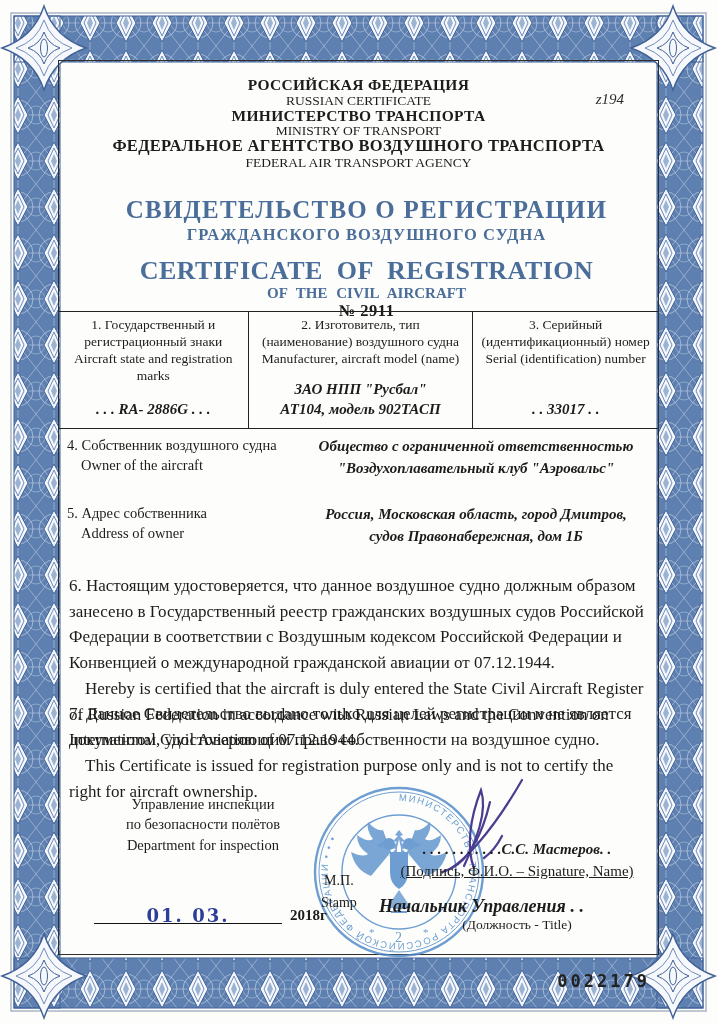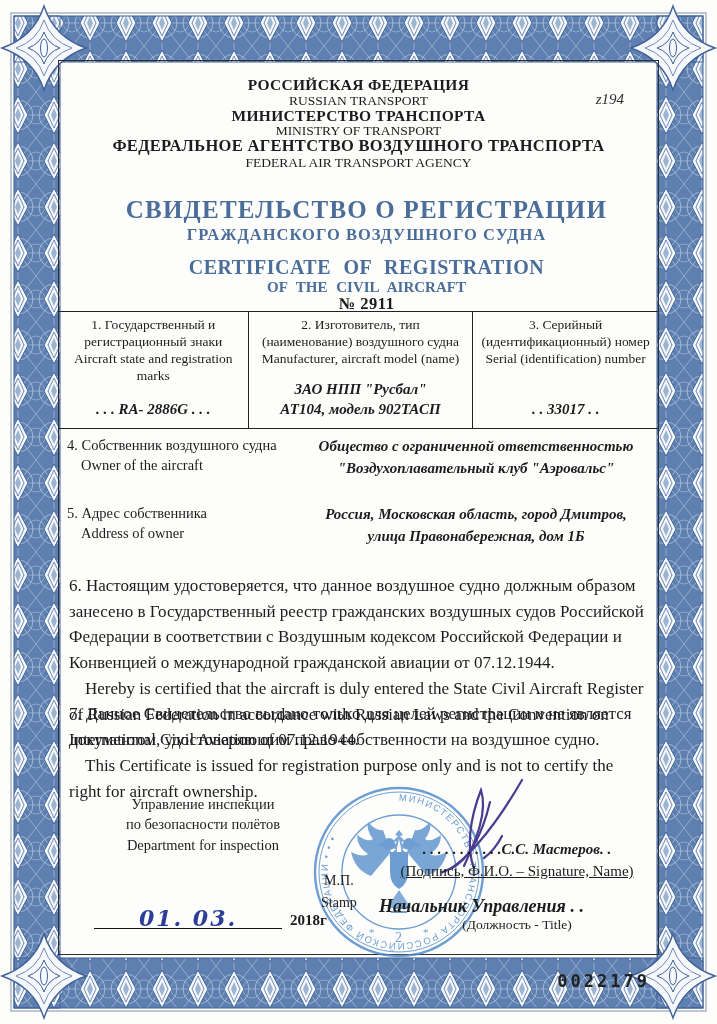--- a/index.html
+++ b/index.html
@@ -13,21 +13,21 @@
   
   .hdr{left:0;top:16px;width:100%;line-height:1.02;}
   .hdr .ru{font-weight:bold;font-size:15.5px;letter-spacing:.3px;}
   .hdr .en{font-size:13.5px;margin-top:1px;}
   .hdr .big{font-size:16.5px;}
   .znum{right:34px;top:30px;font-style:italic;font-size:15px;color:#2f2f2f;}
   
   .title{left:8px;top:136px;width:100%;color:#4a6d99;line-height:1.05;}
   .t-ru1{font-weight:bold;font-size:25px;letter-spacing:1.2px;}
   .t-ru2{font-weight:bold;font-size:16.5px;letter-spacing:1px;margin-top:3px;}
-  .t-en1{font-weight:bold;font-size:20px;letter-spacing:.5px;word-spacing:7px;margin-top:13px;}
+  .t-en1{font-weight:bold;font-size:26px;letter-spacing:.5px;word-spacing:7px;margin-top:13px;}
   .t-en2{font-weight:bold;font-size:15px;word-spacing:5px;margin-top:2px;}
   .t-num{font-weight:bold;font-size:16.5px;color:#1b1b1b;letter-spacing:.5px;}
   
   .ftable{left:0;top:250px;right:0;display:flex;border-top:1.6px solid #222;border-bottom:1.6px solid #222;height:116px;}
   .fcell{box-sizing:border-box;padding:5px 8px 9px;display:flex;flex-direction:column;text-align:center;}
   .fcell+.fcell{border-left:1.6px solid #222;}
   .c1{width:31.5%;} .c2{width:37.5%;} .c3{width:31%;}
   .flabel{font-size:13.5px;line-height:1.25;}
   .fvalue{font-weight:bold;font-style:italic;font-size:15px;margin-top:auto;line-height:1.3;}
   
@@ -38,21 +38,21 @@
   .svalue{flex:1;text-align:center;font-weight:bold;font-style:italic;font-size:15px;line-height:1.45;}
   
   .clause{left:0;right:0;padding:0 10px;box-sizing:border-box;font-size:17px;line-height:1.5;}
   .cl6{top:512px;} .cl7{top:640px;}
   .clause .en{text-indent:16px;margin-top:1px;}
   
   .signing{left:0;right:0;top:725px;height:168px;}
   .dept{left:30px;top:8px;width:228px;text-align:center;font-size:14.5px;line-height:1.4;}
   .daterow{left:35px;top:116px;display:flex;align-items:flex-end;}
   .dateline{width:188px;border-bottom:1.7px solid #111;text-align:center;}
-  .handwrite{font-family:"DejaVu Serif",serif;font-style:italic;font-size:22px;font-weight:bold;
+  .handwrite{font-family:"DejaVu Serif",serif;font-size:18px;font-weight:bold;
              color:#2d3e9a;letter-spacing:2px;position:relative;bottom:-3px;}
   .year{font-weight:bold;font-size:15px;margin-left:8px;}
   .mp{left:262px;top:84px;font-size:14px;line-height:1.55;}
   .stamp-svg{left:252px;top:-2px;opacity:.82;}
   .sig-svg{left:367px;top:-12px;}
   .nameline{left:320px;top:55px;width:276px;text-align:center;font-weight:bold;font-style:italic;font-size:15px;}
   .namecap{left:320px;top:77px;width:276px;text-align:center;font-size:15px;text-decoration:underline;}
   .titleline{left:320px;top:110px;width:276px;text-align:left;font-weight:bold;font-style:italic;font-size:18px;}
   .titlecap{left:320px;top:131px;width:276px;text-align:center;font-size:13.5px;}
   .formnum{right:8px;top:137px;font-family:"DejaVu Sans Mono","Liberation Mono",monospace;
@@ -96,21 +96,21 @@
     <use href="#corner" x="44" y="976"></use>
     <use href="#corner" x="673" y="976"></use>
   </svg>
 
   <div class="content">
 
     <div class="abs znum">z194</div>
 
     <div class="abs hdr ctr">
       <div class="ru">РОССИЙСКАЯ ФЕДЕРАЦИЯ</div>
-      <div class="en">RUSSIAN TRANSPORT</div>
+      <div class="en">RUSSIAN CERTIFICATE</div>
       <div class="ru">МИНИСТЕРСТВО ТРАНСПОРТА</div>
       <div class="en">MINISTRY OF TRANSPORT</div>
       <div class="ru big">ФЕДЕРАЛЬНОЕ АГЕНТСТВО ВОЗДУШНОГО ТРАНСПОРТА</div>
       <div class="en">FEDERAL AIR TRANSPORT AGENCY</div>
     </div>
 
     <div class="abs title ctr">
       <div class="t-ru1">СВИДЕТЕЛЬСТВО О РЕГИСТРАЦИИ</div>
       <div class="t-ru2">ГРАЖДАНСКОГО ВОЗДУШНОГО СУДНА</div>
       <div class="t-en1">CERTIFICATE OF REGISTRATION</div>
@@ -150,21 +150,21 @@
       </div>
     </div>
 
     <div class="abs secrow sec5">
       <div class="slabel">
         <div>5. Адрес собственника</div>
         <div class="en">Address of owner</div>
       </div>
       <div class="svalue">
         <div>Россия, Московская область, город Дмитров,</div>
-        <div>улица Правонабережная, дом 1Б</div>
+        <div>судов Правонабережная, дом 1Б</div>
       </div>
     </div>
 
     <div class="abs clause cl6">
       <div class="ru">6. Настоящим удостоверяется,  что  данное  воздушное  судно должным образом занесено в Государственный  реестр  гражданских  воздушных судов Российской Федерации в соответствии  с  Воздушным кодексом  Российской Федерации  и Конвенцией о международной  гражданской  авиации  от  07.12.1944.</div>
       <div class="en">Hereby  is  certified  that the aircraft  is  duly  entered  the State Civil Aircraft Register of Russian Federation in accordance with Russian Laws and the Convention on International Civil Aviation of 07.12.1944.</div>
     </div>
 
     <div class="abs clause cl7">
       <div class="ru">7. Данное Свидетельство выдано только для целей регистрации и не является документом, удостоверяющим право собственности на воздушное судно.</div>

